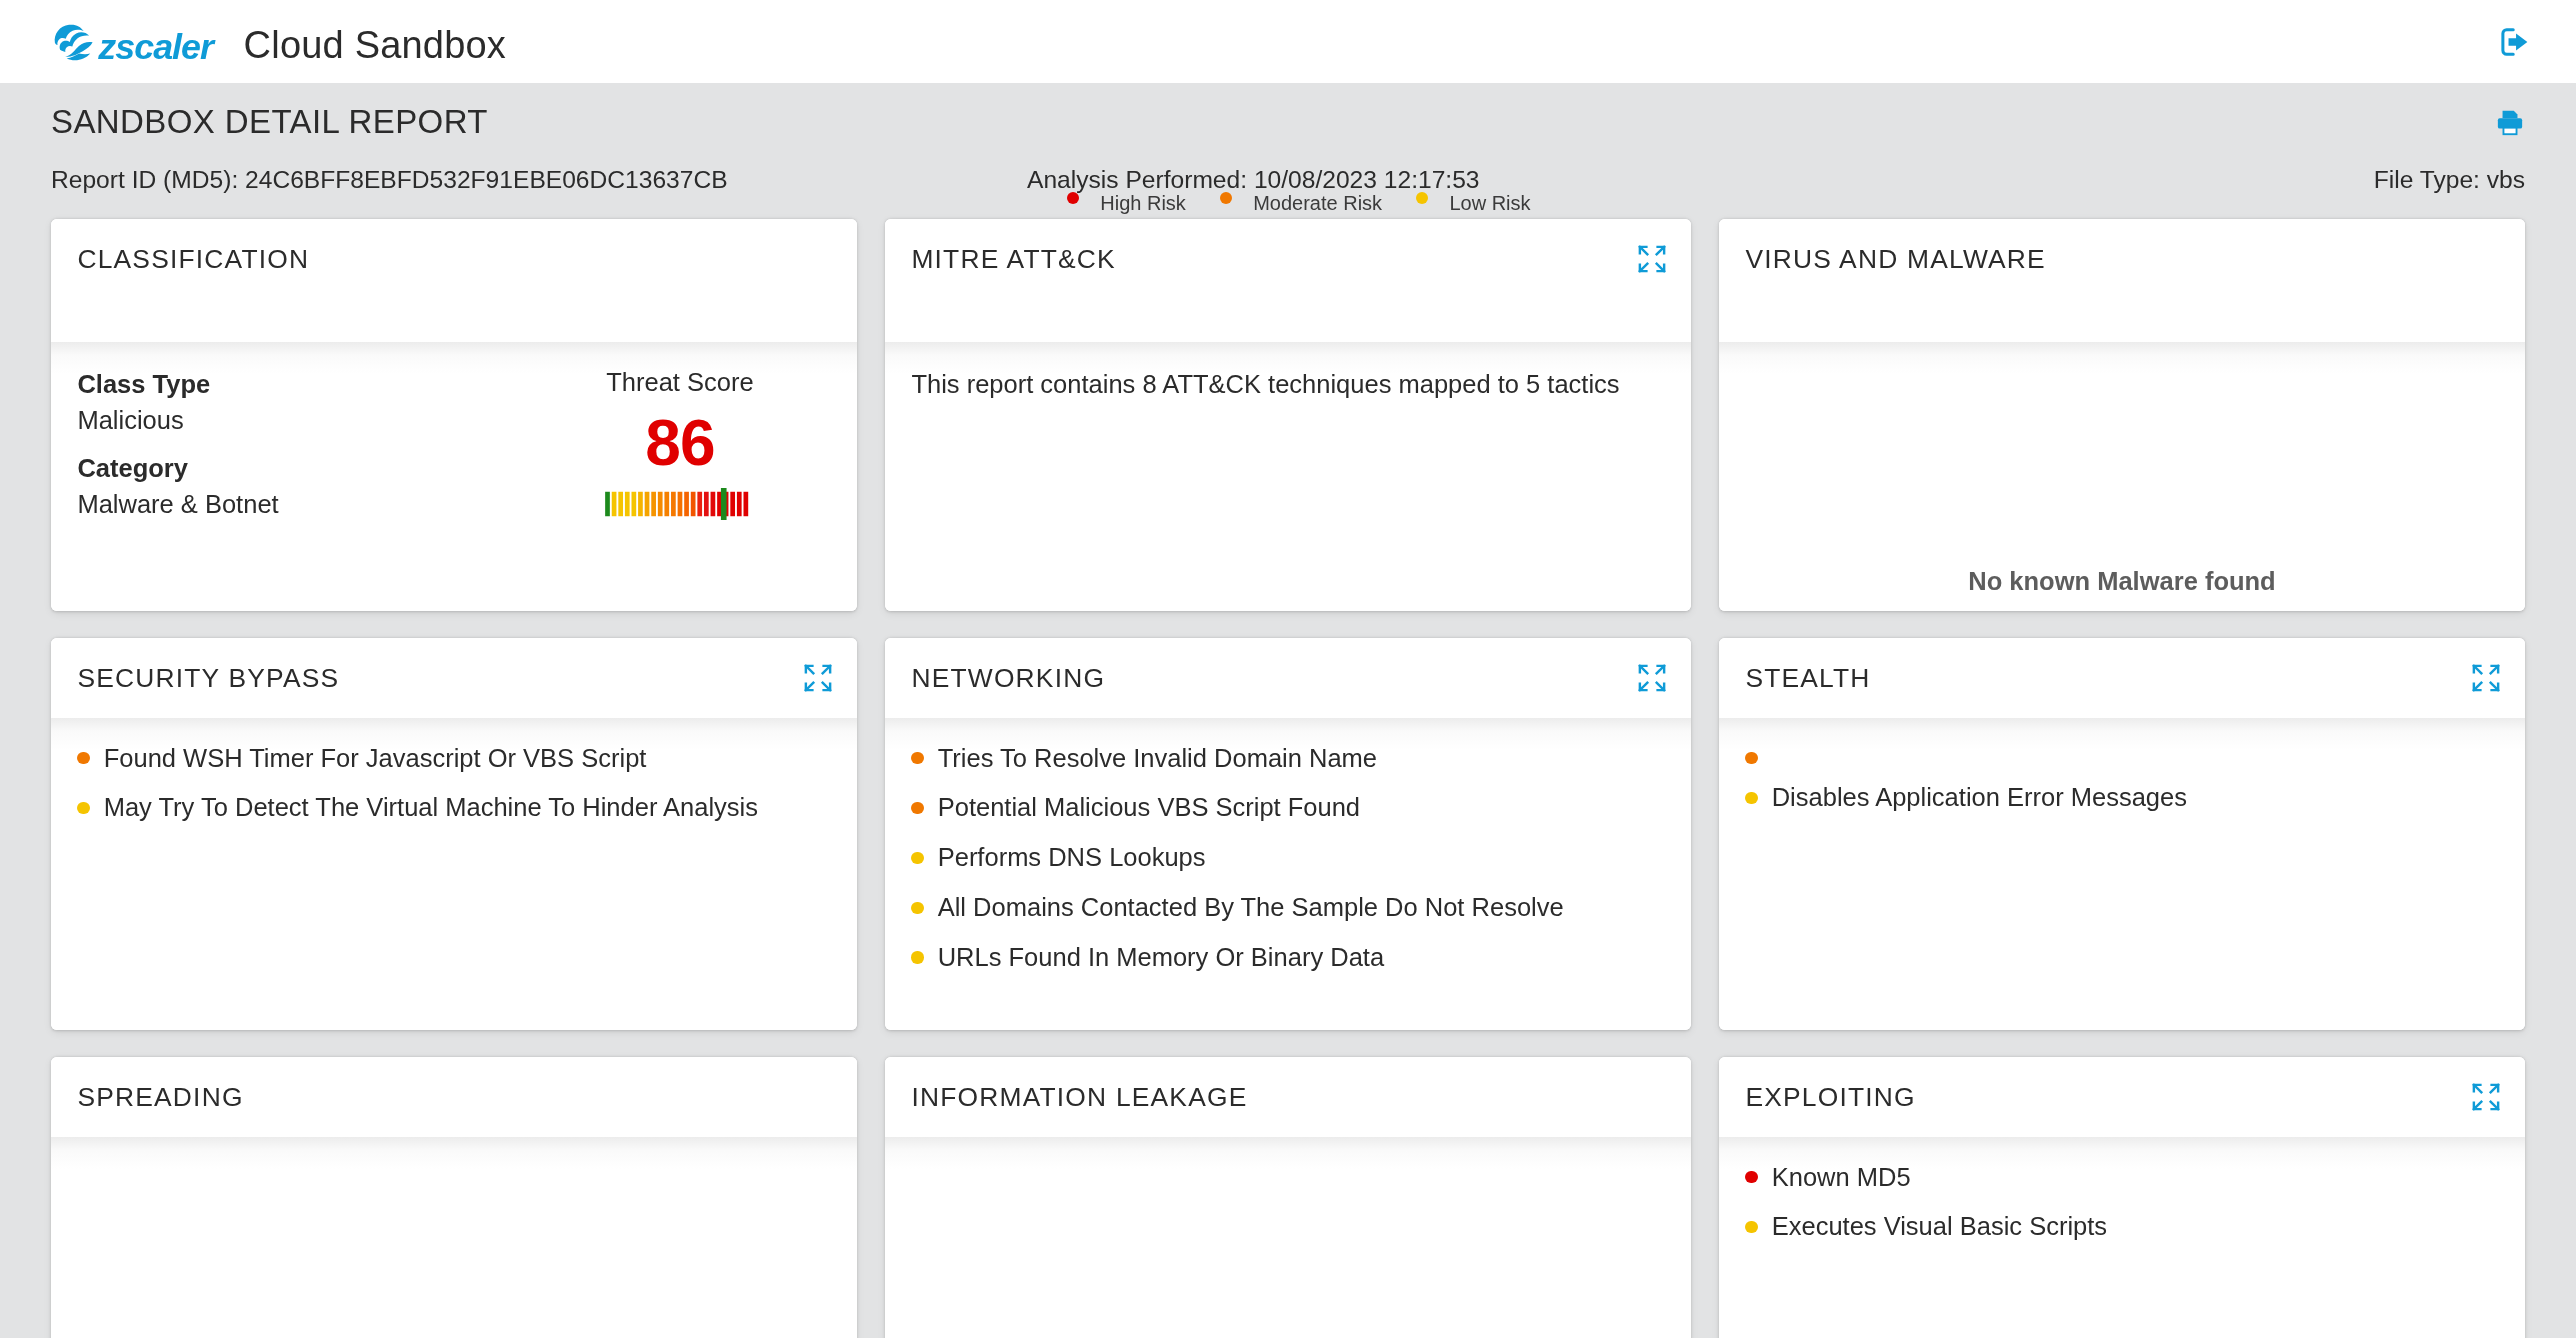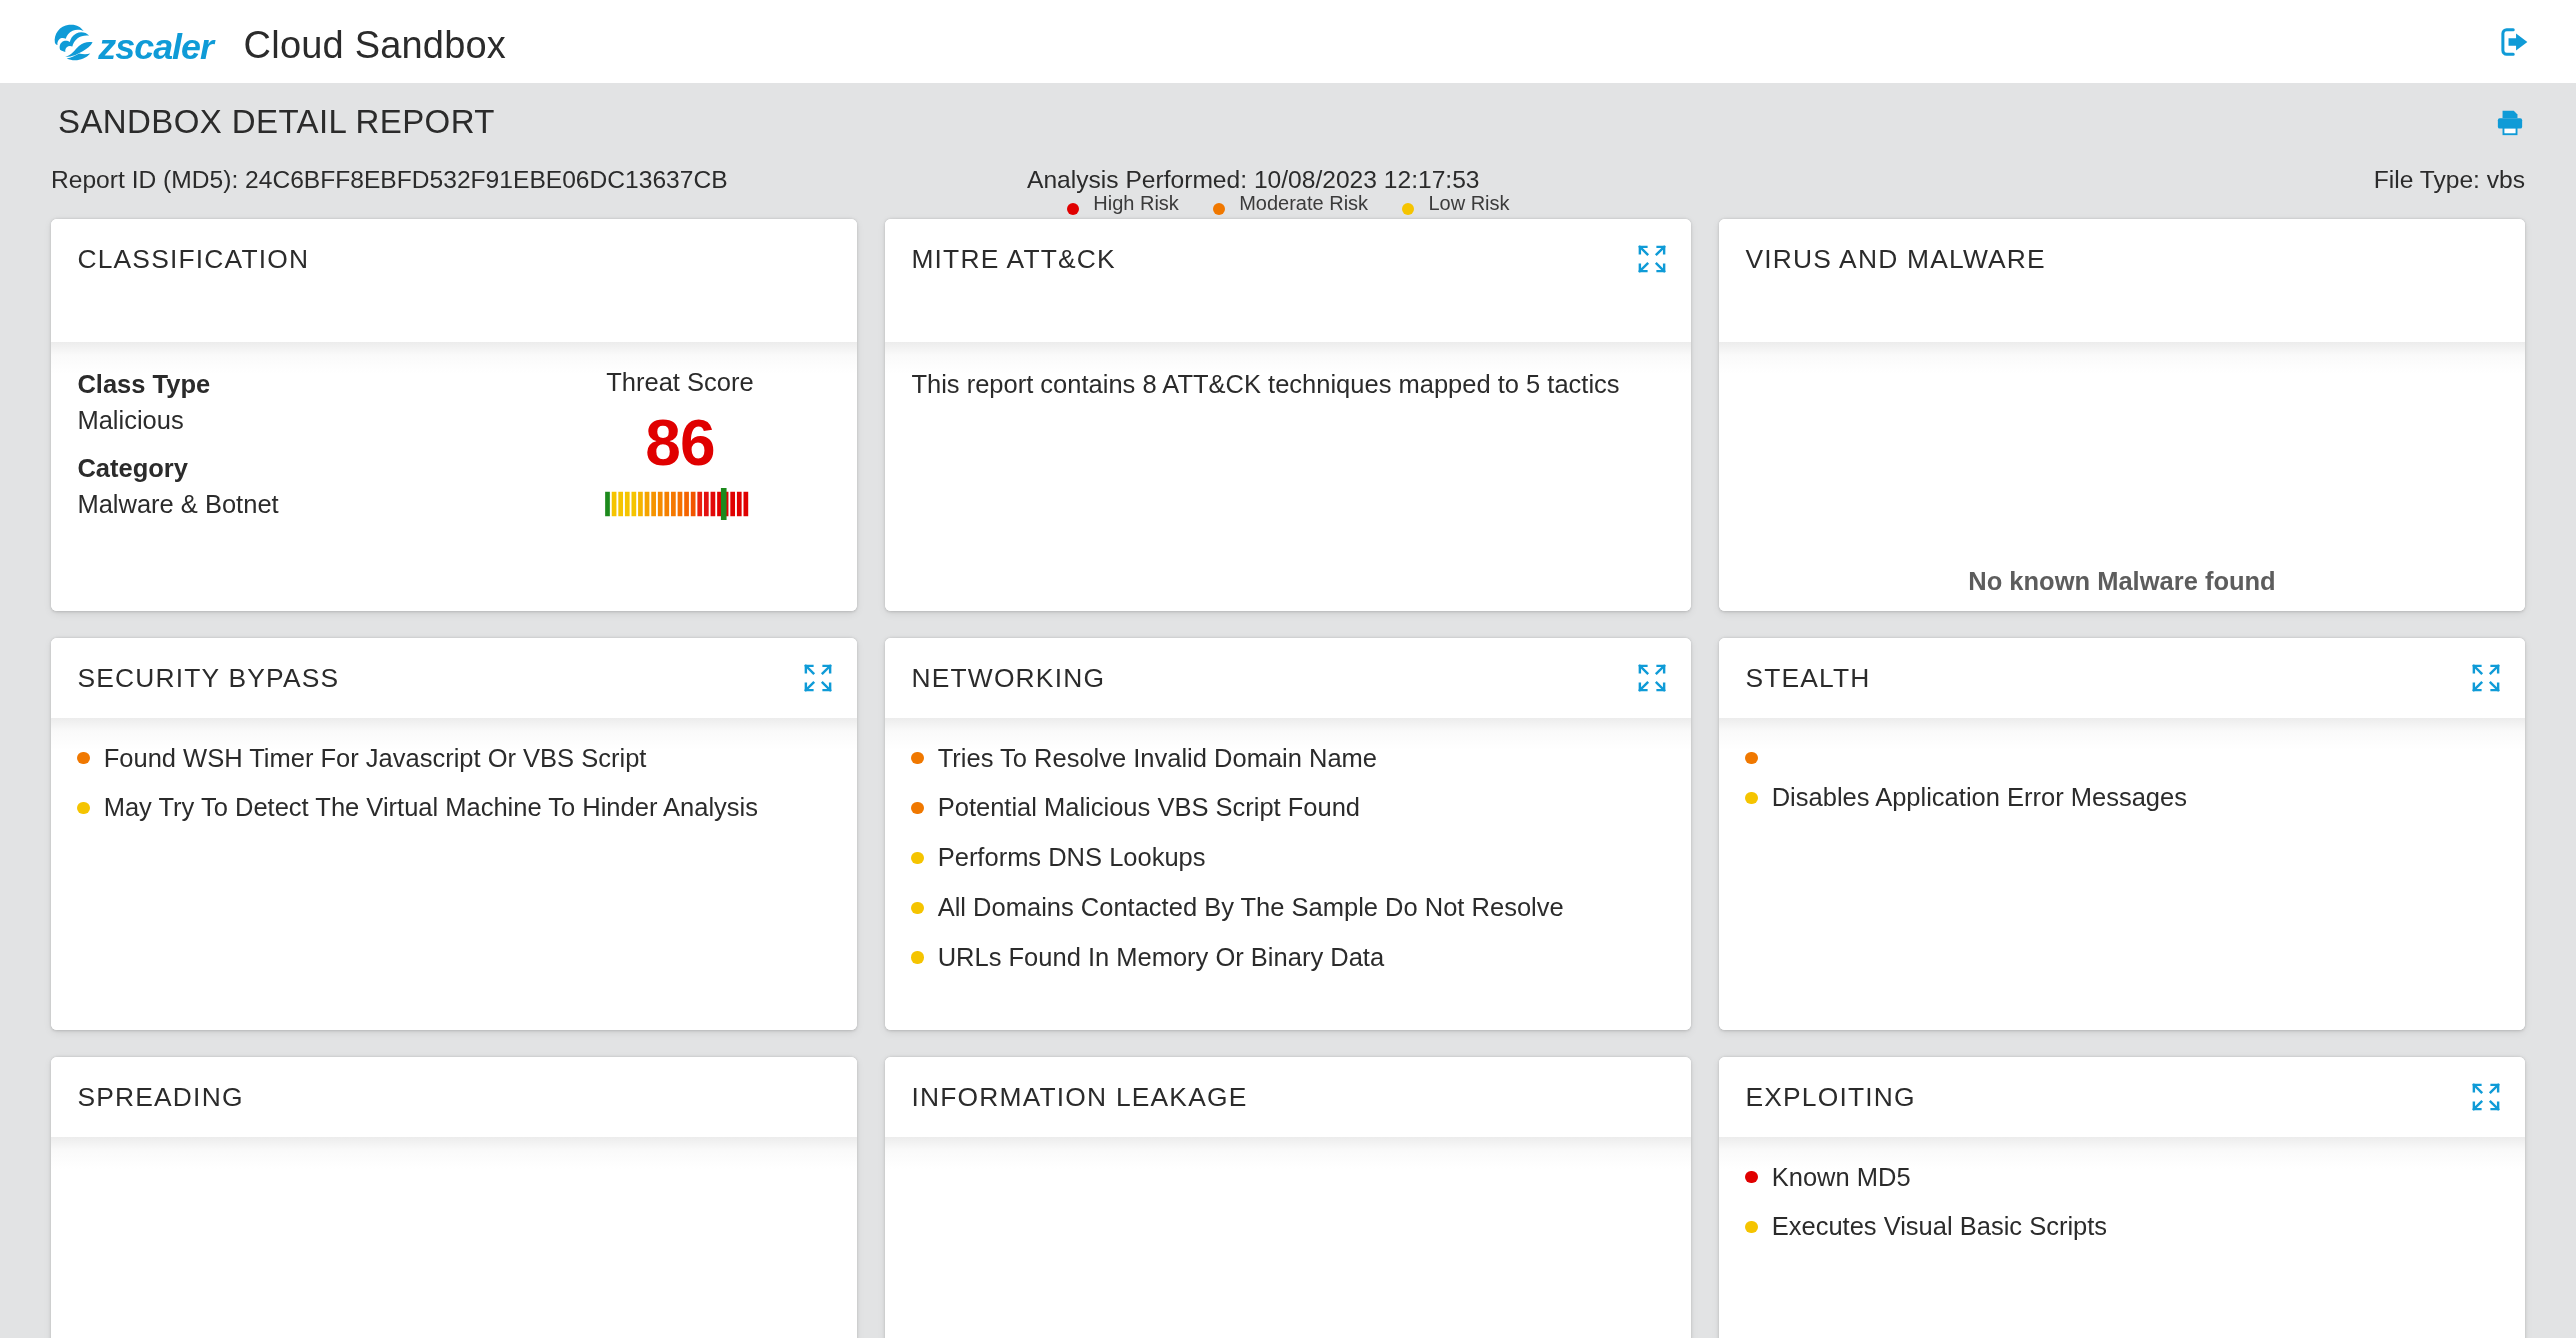--- a/index.html
+++ b/index.html
@@ -38,21 +38,21 @@
   }
 
   
   .page-head {
     position: relative;
     height: 136px;
     padding: 0 51px;
   }
   .report-title {
     position: absolute;
-    left: 58px; top: 20px;
+    left: 51px; top: 20px;
     font-size: 33px;
     color: #2b2b2b;
     font-weight: 400;
     letter-spacing: 0.4px;
     white-space: nowrap;
   }
   .report-id {
     position: absolute;
     left: 51px; top: 83px;
     font-size: 24.6px;
@@ -60,21 +60,21 @@
     white-space: nowrap;
   }
   .legend {
     position: absolute;
     left: 1067px; top: 132px;
     display: flex;
     align-items: center;
     gap: 34px;
     transform: translateY(-100%);
   }
-  .legend-item { display: flex; align-items: flex-end; gap: 14px; }
+  .legend-item { display: flex; align-items: flex-start; gap: 21px; }
   .legend-dot { width: 12.3px; height: 12.3px; border-radius: 50%; display: block; }
   .legend-label { font-size: 20px; color: #3b3b3b; white-space: nowrap; }
   .analysis {
     position: absolute;
     left: 1027px; top: 83px;
     font-size: 24.6px;
     color: #2b2b2b;
     white-space: nowrap;
   }
   .filetype {

